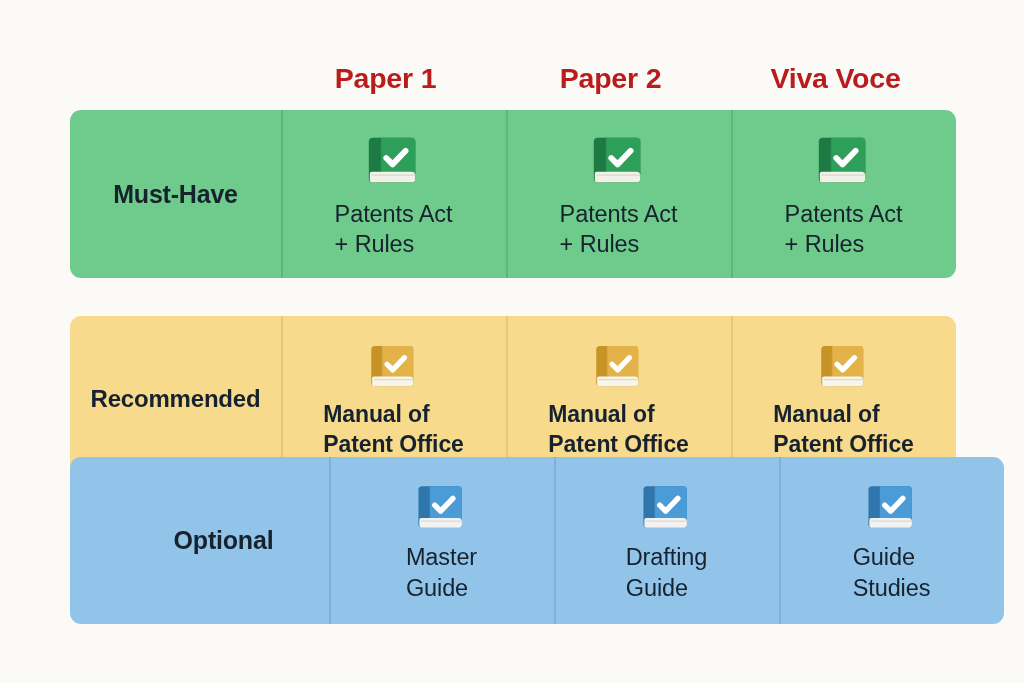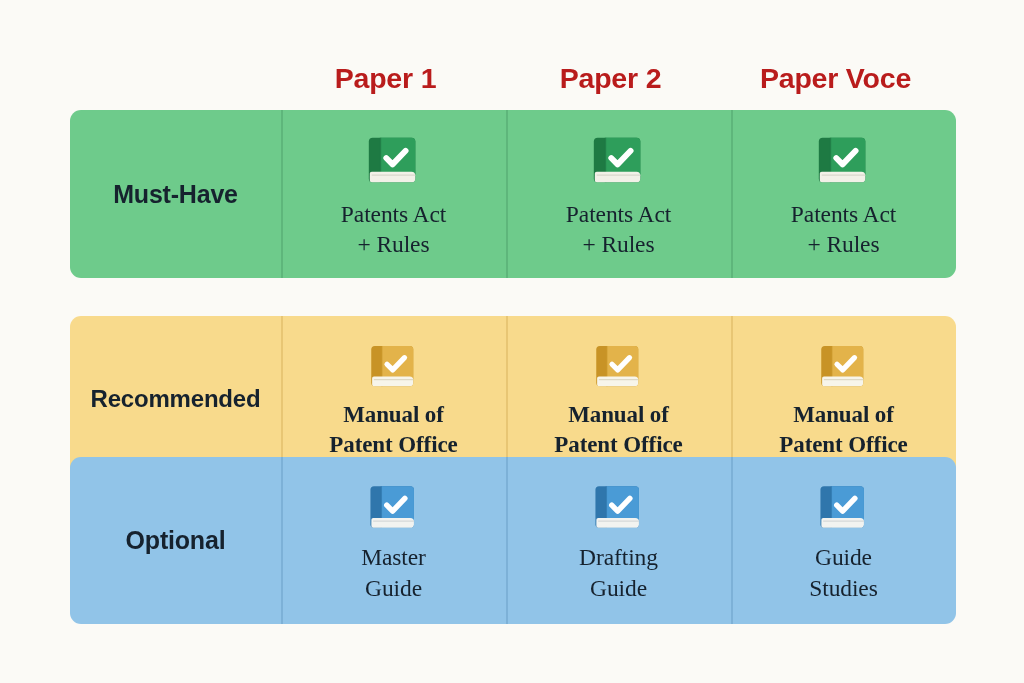--- a/index.html
+++ b/index.html
@@ -48,21 +48,21 @@
   .band {
     position: absolute;
     left: 70px;
     width: 886px;
     border-radius: 11px;
     display: flex;
     overflow: hidden;
   }
   .band-must      { top: 110px; height: 168px; background: #6ECB8B; }
   .band-recommend { top: 285px; height: 165px; background: #F8DA8C; margin-top: 31px; }
-  .band-optional  { top: 457px; height: 167px; background: #91C4E8; }
+  .band-optional  { top: 457px; height: 167px; background: #91C4E8; padding-left: 48px; }
 
   .row-label {
     width: 211px;
     flex: none;
     display: flex;
     align-items: center;
     justify-content: center;
     font-size: 25px;
     font-weight: bold;
     color: #16222E;
@@ -99,42 +99,40 @@
     display: block;
     width: 62px;
     height: 62px;
     flex: none;
   }
   .band-recommend .book-icon { width: 56px; height: 56px; }
   .band-optional .book-icon  { width: 58px; height: 58px; }
 
   .cell-label {
     margin-top: 8px;
-    text-align: center;
     font-size: 23px;
     color: #16222E;
     line-height: 1.28;
     letter-spacing: -0.1px;
     white-space: pre-line;
-    font-family: Liberation Serif, serif;
   }
   .band-must .cell-label      { font-weight: normal; font-size: 23.5px; }
   .band-recommend .cell-label { font-weight: bold;   font-size: 23px; margin-top: 6px; }
   .band-optional .cell-label  { font-weight: normal; font-size: 23.5px; margin-top: 6px; }
 </style>
 </head>
 <body>
 
 <div id="matrix">
 
   <div class="header-row">
     <div class="row-label-spacer"></div>
     <div class="col-header">Paper 1</div>
     <div class="col-header">Paper 2</div>
-    <div class="col-header">Paper Voce</div>
+    <div class="col-header">Viva Voce</div>
   </div>
 
   <div class="band band-must">
     <div class="row-label">Must-Have</div>
 
     <div class="cell">
       <span class="book-icon">
         <svg viewBox="0 0 64 64" width="100%" height="100%" aria-hidden="true">
           <path d="M10 9 h40 a4 4 0 0 1 4 4 v38 a4 4 0 0 1 -4 4 h-40 a4 4 0 0 1 -4 -4 v-38 a4 4 0 0 1 4 -4 z" fill="#1E7A43"></path>
           <path d="M18 9 h32 a4 4 0 0 1 4 4 v38 a4 4 0 0 1 -4 4 h-32 z" fill="#2E9E5B"></path>

